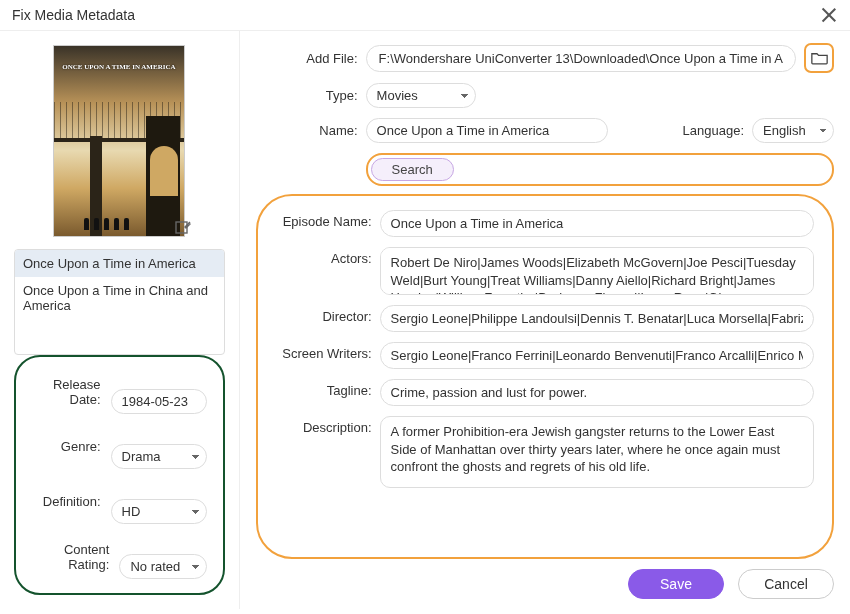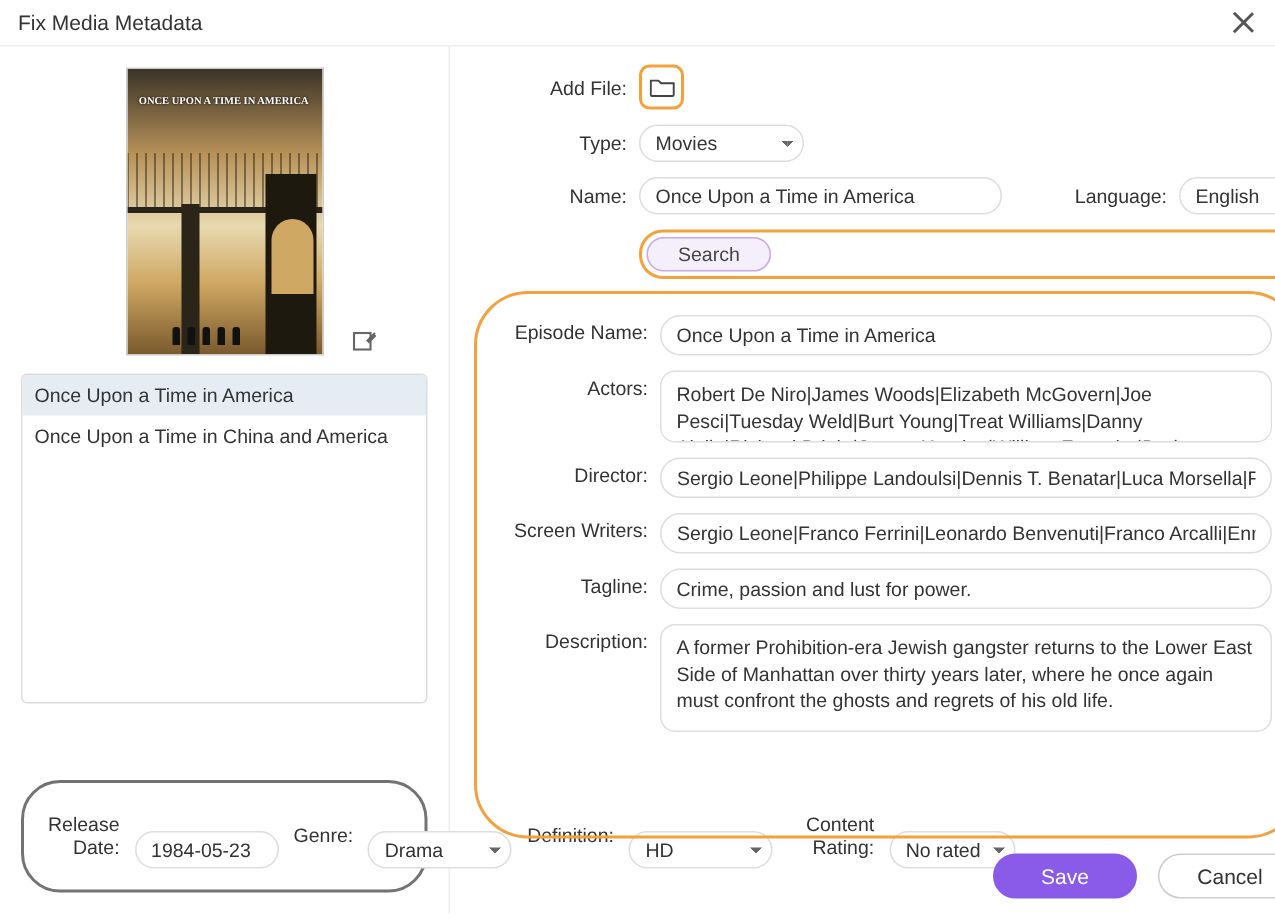--- a/index.html
+++ b/index.html
@@ -26,21 +26,21 @@
   .bridge .cables { position:absolute; left:0; right:0; bottom:94px; height:40px; background: repeating-linear-gradient(90deg,#2b2418 0 1px,transparent 1px 6px); opacity:.5;}
   .bridge .people { position:absolute; left:30px; bottom:4px; width:70px; height:14px; }
   .bridge .people i { display:inline-block; width:5px; height:12px; background:#111; margin-right:5px; border-radius:2px 2px 0 0;}
   .edit-icon { position: absolute; right: 34px; bottom: 6px; width:16px; height:16px; cursor:pointer; }
   .edit-icon svg { width:16px; height:16px; stroke:#666; fill:none; stroke-width:1.4; }
 
   .result-list { border: 1px solid #ddd; border-radius: 4px; margin-top: 6px; height: 220px; overflow: auto; }
   .result-item { padding: 6px 8px; font-size: 13px; color: #333; cursor: pointer; }
   .result-item.selected { background: #e5ecf4; }
 
-  .bottom-fields { margin-top: auto; border: 2px solid #737373; border-radius: 26px; padding: 12px 16px 14px 16px; display: flex; gap: 10px; }
+  .bottom-fields { margin-top: auto; border: 2px solid #14532d; border-radius: 26px; padding: 12px 16px 14px 16px; display: flex; flex-direction: column; gap: 10px; }
   .bf-row { display: flex; align-items: center; justify-content: flex-end; gap: 10px; }
   .bf-row label { font-size: 13px; color: #333; text-align: right; }
   .bf-row .control { width: 96px; margin-top: 20px; }
 
   input[type=text], textarea, select {
     border: 1px solid #ddd; border-radius: 14px; padding: 4px 10px; font-size: 13px; color: #333; background: #fff; outline: none;
   }
   select { appearance: none; background-image: linear-gradient(45deg, transparent 50%, #666 50%), linear-gradient(135deg, #666 50%, transparent 50%); background-position: right 10px center, right 6px center; background-size: 4px 4px, 4px 4px; background-repeat: no-repeat; padding-right: 22px; }
 
   
@@ -122,20 +122,21 @@
       <div class="bf-row">
         <label>Content Rating:</label>
         <select class="control"><option>No rated</option></select>
       </div>
     </div>
   </div>
 
   <div class="right">
     <div class="form-row">
       <label>Add File:</label>
+      <div class="addfile-input">F:\Wondershare UniConverter 13\Downloaded\Once Upon a Time in A</div>
       <div class="folder-btn">
         <svg viewBox="0 0 20 16">
             <path d="M1 3 h6 l2 2 h10 v9 a1 1 0 0 1 -1 1 H2 a1 1 0 0 1 -1 -1 Z"></path>
           </svg>
       </div>
     </div>
     <div class="form-row">
       <label>Type:</label>
       <select class="type-select"><option>Movies</option></select>
     </div>

